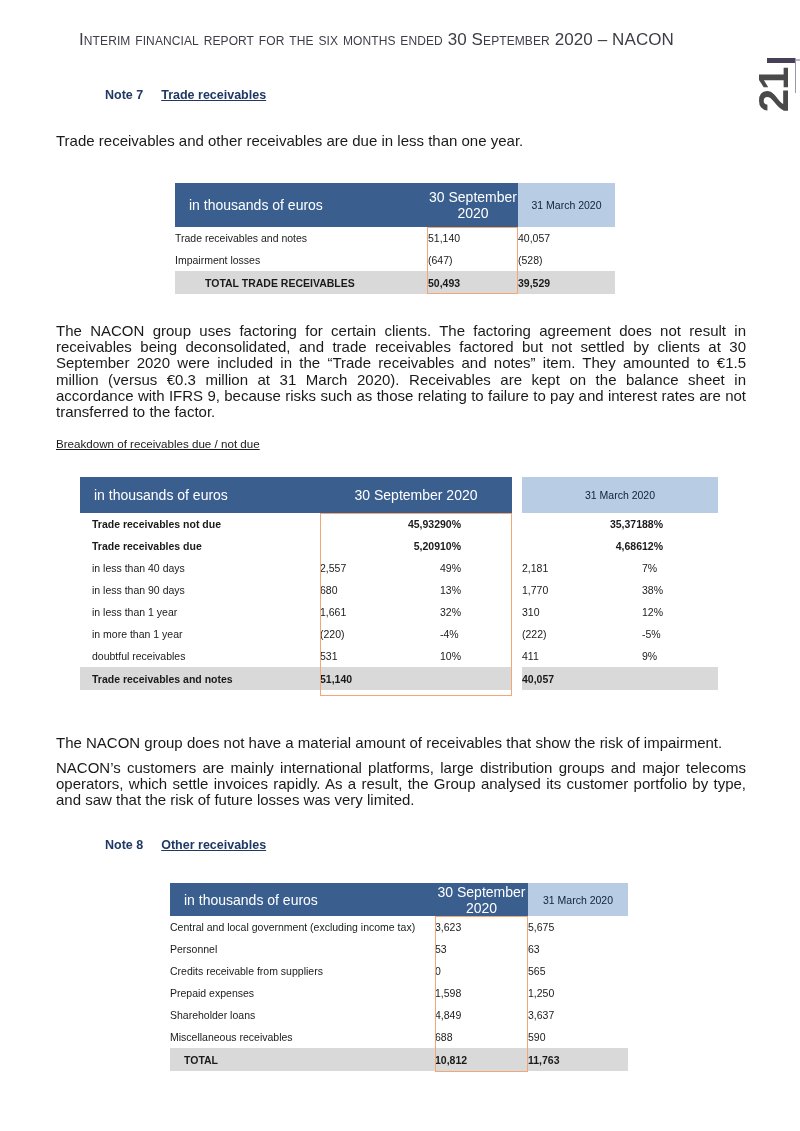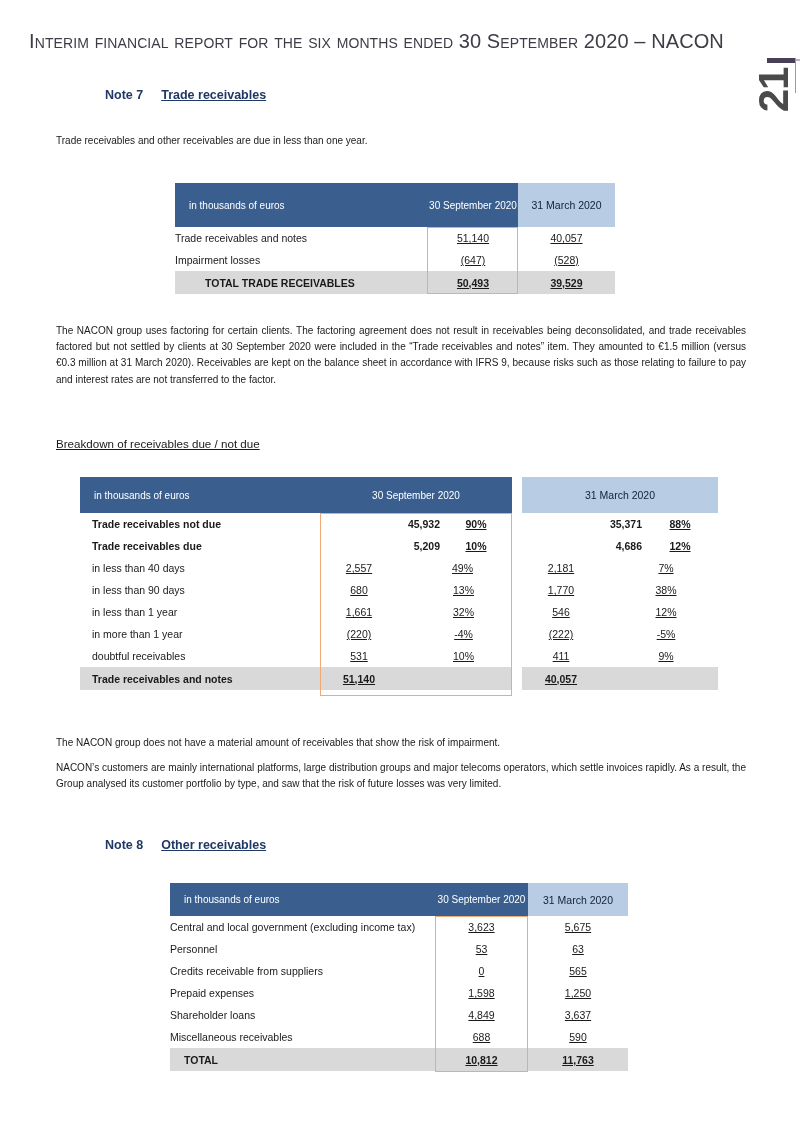--- a/index.html
+++ b/index.html
@@ -16,21 +16,21 @@
 
   
   .page-header {
     position: absolute;
     top: 30px; left: 0; right: 0;
     text-align: center;
     padding-right: 55px;
   }
   .page-header .hdr-text {
     font-variant: small-caps;
-    font-size: 20px;
+    font-size: 17px;
     letter-spacing: .1px;
     color: #3d3d47;
     white-space: nowrap;
     margin-left: 8px;
   }
 
   
   .page-tab {
     position: absolute;
     top: 58px;
@@ -74,21 +74,21 @@
     font-weight: bold;
     color: #1f3864;
     white-space: nowrap;
   }
   .note-head .note-no { margin-right: 18px; }
   .note-head .note-title { text-decoration: underline; }
 
   
   .para {
     position: absolute;
-    font-size: 10px;
+    font-size: 15px;
     line-height: 16.2px;
     color: #1a1a1a;
     text-align: justify;
   }
 
   .subhead {
     position: absolute;
     font-size: 11.6px;
     color: #1a1a1a;
     text-decoration: underline;
@@ -105,33 +105,33 @@
   .fin-table td, .fin-table th {
     padding: 0;
     margin: 0;
     vertical-align: middle;
     font-weight: normal;
   }
   .hdr-dark {
     background: #3a5f8f;
     color: #ffffff;
     font-weight: bold;
-    font-size: 10px;
+    font-size: 14px;
   }
   .hdr-light {
     background: #b8cce4;
     color: #10213a;
     font-weight: bold;
     font-size: 10.5px;
     text-align: center;
   }
   .hdr-dark.lbl { text-align: left; padding-left: 14px; }
   .hdr-dark.ctr { text-align: center; }
   .cell-lbl  { text-align: left;  padding-left: 18px; color:#1a1a1a; }
-  .cell-num  { text-align: center; padding-right: 10px; color:#1a1a1a;text-decoration:underline; }
+  .cell-num  { text-align: left; padding-right: 10px; color:#1a1a1a; }
   .cell-num-c{ text-align: right; padding-right: 22px; color:#1a1a1a; }
   .row-total td { background: #d9d9d9; font-weight: bold; }
   .row-bold  td { font-weight: bold; }
   .gap-col   { background: #ffffff !important; }
 
   
   .hl-box {
     position: absolute;
     border: 1.4px solid #f0a875;
     pointer-events: none;
@@ -242,21 +242,21 @@
       <td class="cell-num" style="padding-right:25px;">13%</td>
       <td class="gap-col"></td>
       <td class="cell-num" style="padding-right:42px;">1,770</td>
       <td class="cell-num" style="padding-right:28px;">38%</td>
     </tr>
     <tr style="height:22px;">
       <td class="cell-lbl" style="padding-left:12px;">in less than 1 year</td>
       <td class="cell-num" style="padding-right:42px;">1,661</td>
       <td class="cell-num" style="padding-right:25px;margin-top:48px;">32%</td>
       <td class="gap-col"></td>
-      <td class="cell-num" style="padding-right:42px;">546</td>
+      <td class="cell-num" style="padding-right:42px;">310</td>
       <td class="cell-num" style="padding-right:28px;">12%</td>
     </tr>
     <tr style="height:22px;">
       <td class="cell-lbl" style="padding-left:12px;">in more than 1 year</td>
       <td class="cell-num" style="padding-right:42px;">(220)</td>
       <td class="cell-num" style="padding-right:25px;">-4%</td>
       <td class="gap-col"></td>
       <td class="cell-num" style="padding-right:42px;">(222)</td>
       <td class="cell-num" style="padding-right:28px;">-5%</td>
     </tr>

